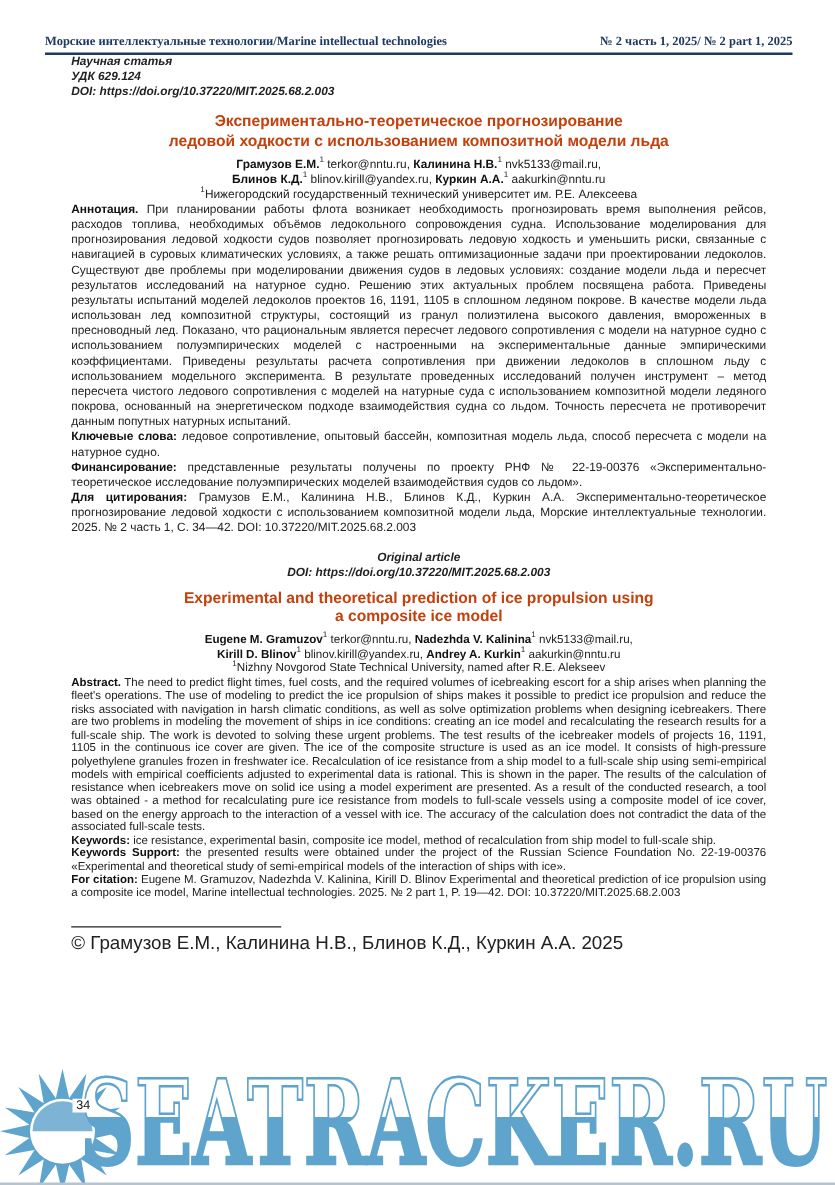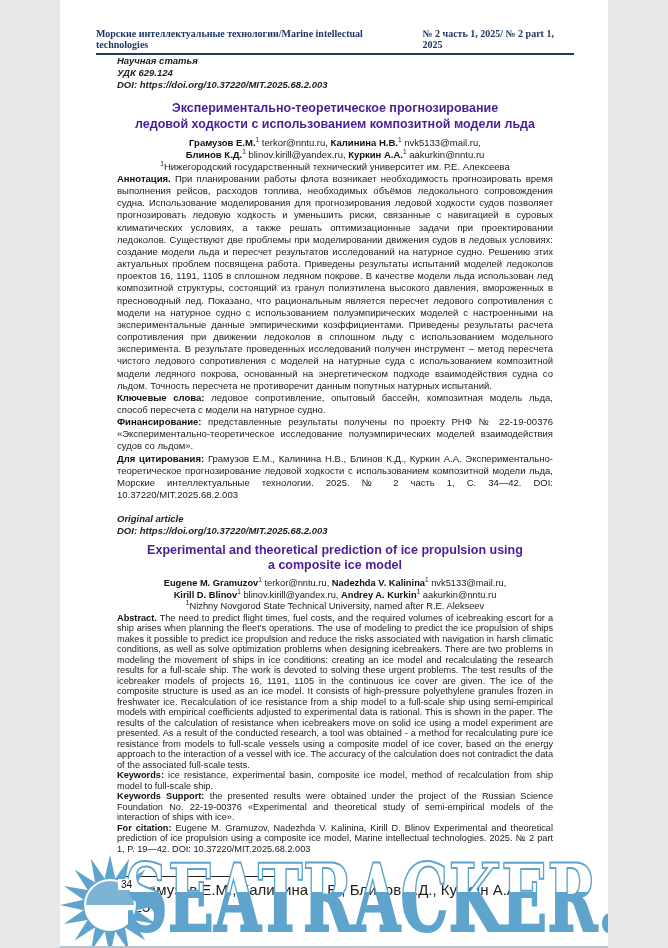--- a/index.html
+++ b/index.html
@@ -1,18 +1,18 @@
 <!DOCTYPE html>
 <html><head>
 <meta charset="utf-8">
 <style>
   html, body { margin: 0; padding: 0; background: #e8e8e8; }
   .page {
     position: relative;
-    width: 548px;
+    width: 668px;
     height: 948px;
     background: #ffffff;
     overflow: hidden;
     font-family: "Liberation Sans", sans-serif;
     color: #212121;
     margin: 0 auto;
   }
   .header {
     display: flex;
     justify-content: space-between;
@@ -27,28 +27,28 @@
     gap: 10px;
   }
   .content { margin: 0 55px 0 57px; }
   .meta {
     font-style: italic;
     font-weight: bold;
     font-size: 9.5px;
     line-height: 12px;
     color: #222;
   }
-  .en-meta { margin-top: 12px; }
+  .en-meta { margin-top: 12px; text-align: center; }
   .title-ru, .title-en {
     margin: 9px 0 0;
     text-align: center;
     font-size: 12.5px;
     line-height: 16px;
     font-weight: bold;
-    color: #4c1d95;
+    color: #c2410c;
   }
   .title-en { margin-top: 6px; line-height: 15px; }
   .authors {
     text-align: center;
     font-size: 9.5px;
     line-height: 12px;
     margin-top: 5px;
   }
   .authors-en { font-size: 9.3px; line-height: 11.5px; }
   .authors b { color: #111; }

